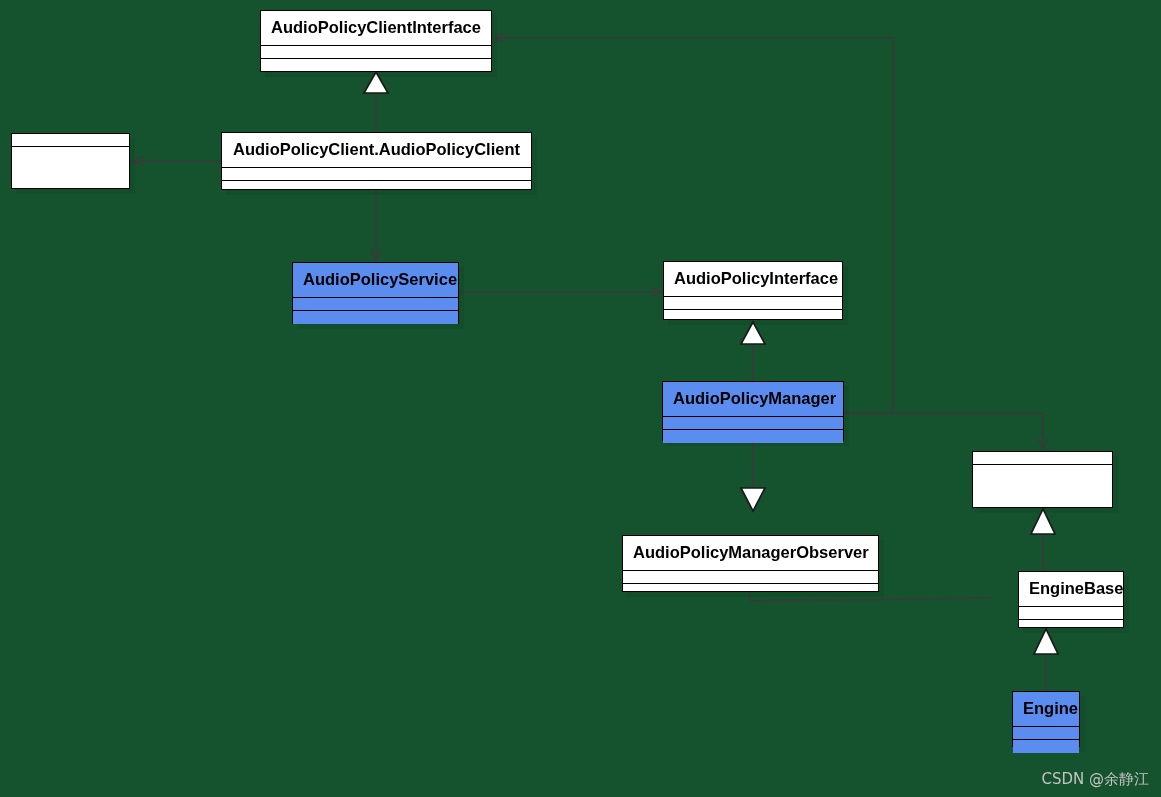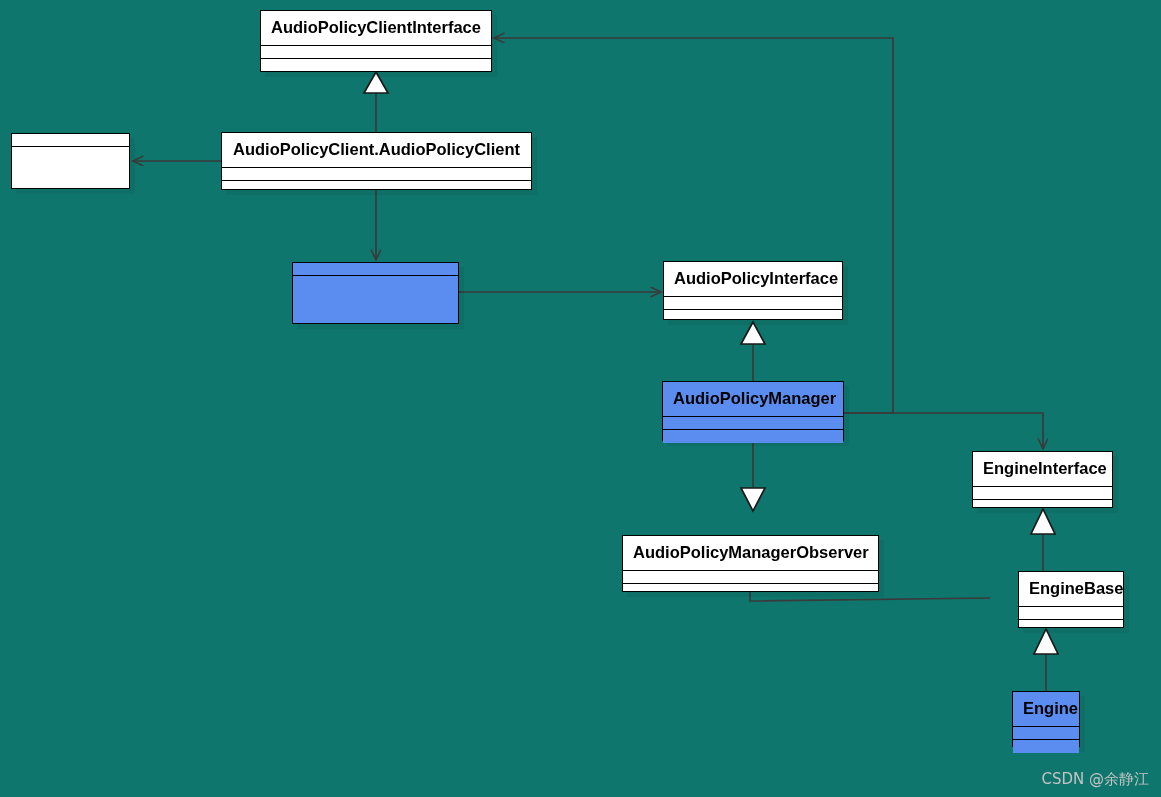--- a/index.html
+++ b/index.html
@@ -8,21 +8,21 @@
     padding: 0;
     background: #ffffff;
   }
   body {
     font-family: "Liberation Sans", sans-serif;
   }
   #canvas {
     position: relative;
     width: 1161px;
     height: 797px;
-    background: #0f766e;
+    background: #14532d;
     overflow: hidden;
   }
   #edges {
     position: absolute;
     left: 0;
     top: 0;
     width: 1161px;
     height: 797px;
     pointer-events: none;
   }
@@ -155,35 +155,35 @@
       <div class="uml-class" style="left: 11px; top: 133px; width: 119px; height: 56px;">
         <div class="attr-cmp"></div>
         <div class="op-cmp"></div>
       </div>
       <div class="uml-class" style="left: 221px; top: 132px; width: 311px; height: 58px;">
         <div class="name-cmp">AudioPolicyClient.AudioPolicyClient</div>
         <div class="attr-cmp"></div>
         <div class="op-cmp"></div>
       </div>
       <div class="uml-class highlight" style="left: 292px; top: 262px; width: 167px; height: 62px;">
+        <div class="name-cmp">AudioPolicyService</div>
         <div class="attr-cmp"></div>
         <div class="op-cmp"></div>
       </div>
       <div class="uml-class" style="left: 663px; top: 261px; width: 180px; height: 59px;">
         <div class="name-cmp">AudioPolicyInterface</div>
         <div class="attr-cmp"></div>
         <div class="op-cmp"></div>
       </div>
       <div class="uml-class highlight" style="left: 662px; top: 381px; width: 182px; height: 60px;">
         <div class="name-cmp">AudioPolicyManager</div>
         <div class="attr-cmp"></div>
         <div class="op-cmp"></div>
       </div>
       <div class="uml-class" style="left: 972px; top: 451px; width: 141px; height: 57px;">
-        <div class="name-cmp">EngineInterface</div>
         <div class="attr-cmp"></div>
         <div class="op-cmp"></div>
       </div>
       <div class="uml-class" style="left: 622px; top: 535px; width: 257px; height: 57px;">
         <div class="name-cmp">AudioPolicyManagerObserver</div>
         <div class="attr-cmp"></div>
         <div class="op-cmp"></div>
       </div>
       <div class="uml-class" style="left: 1018px; top: 571px; width: 106px; height: 57px;">
         <div class="name-cmp">EngineBase</div>

